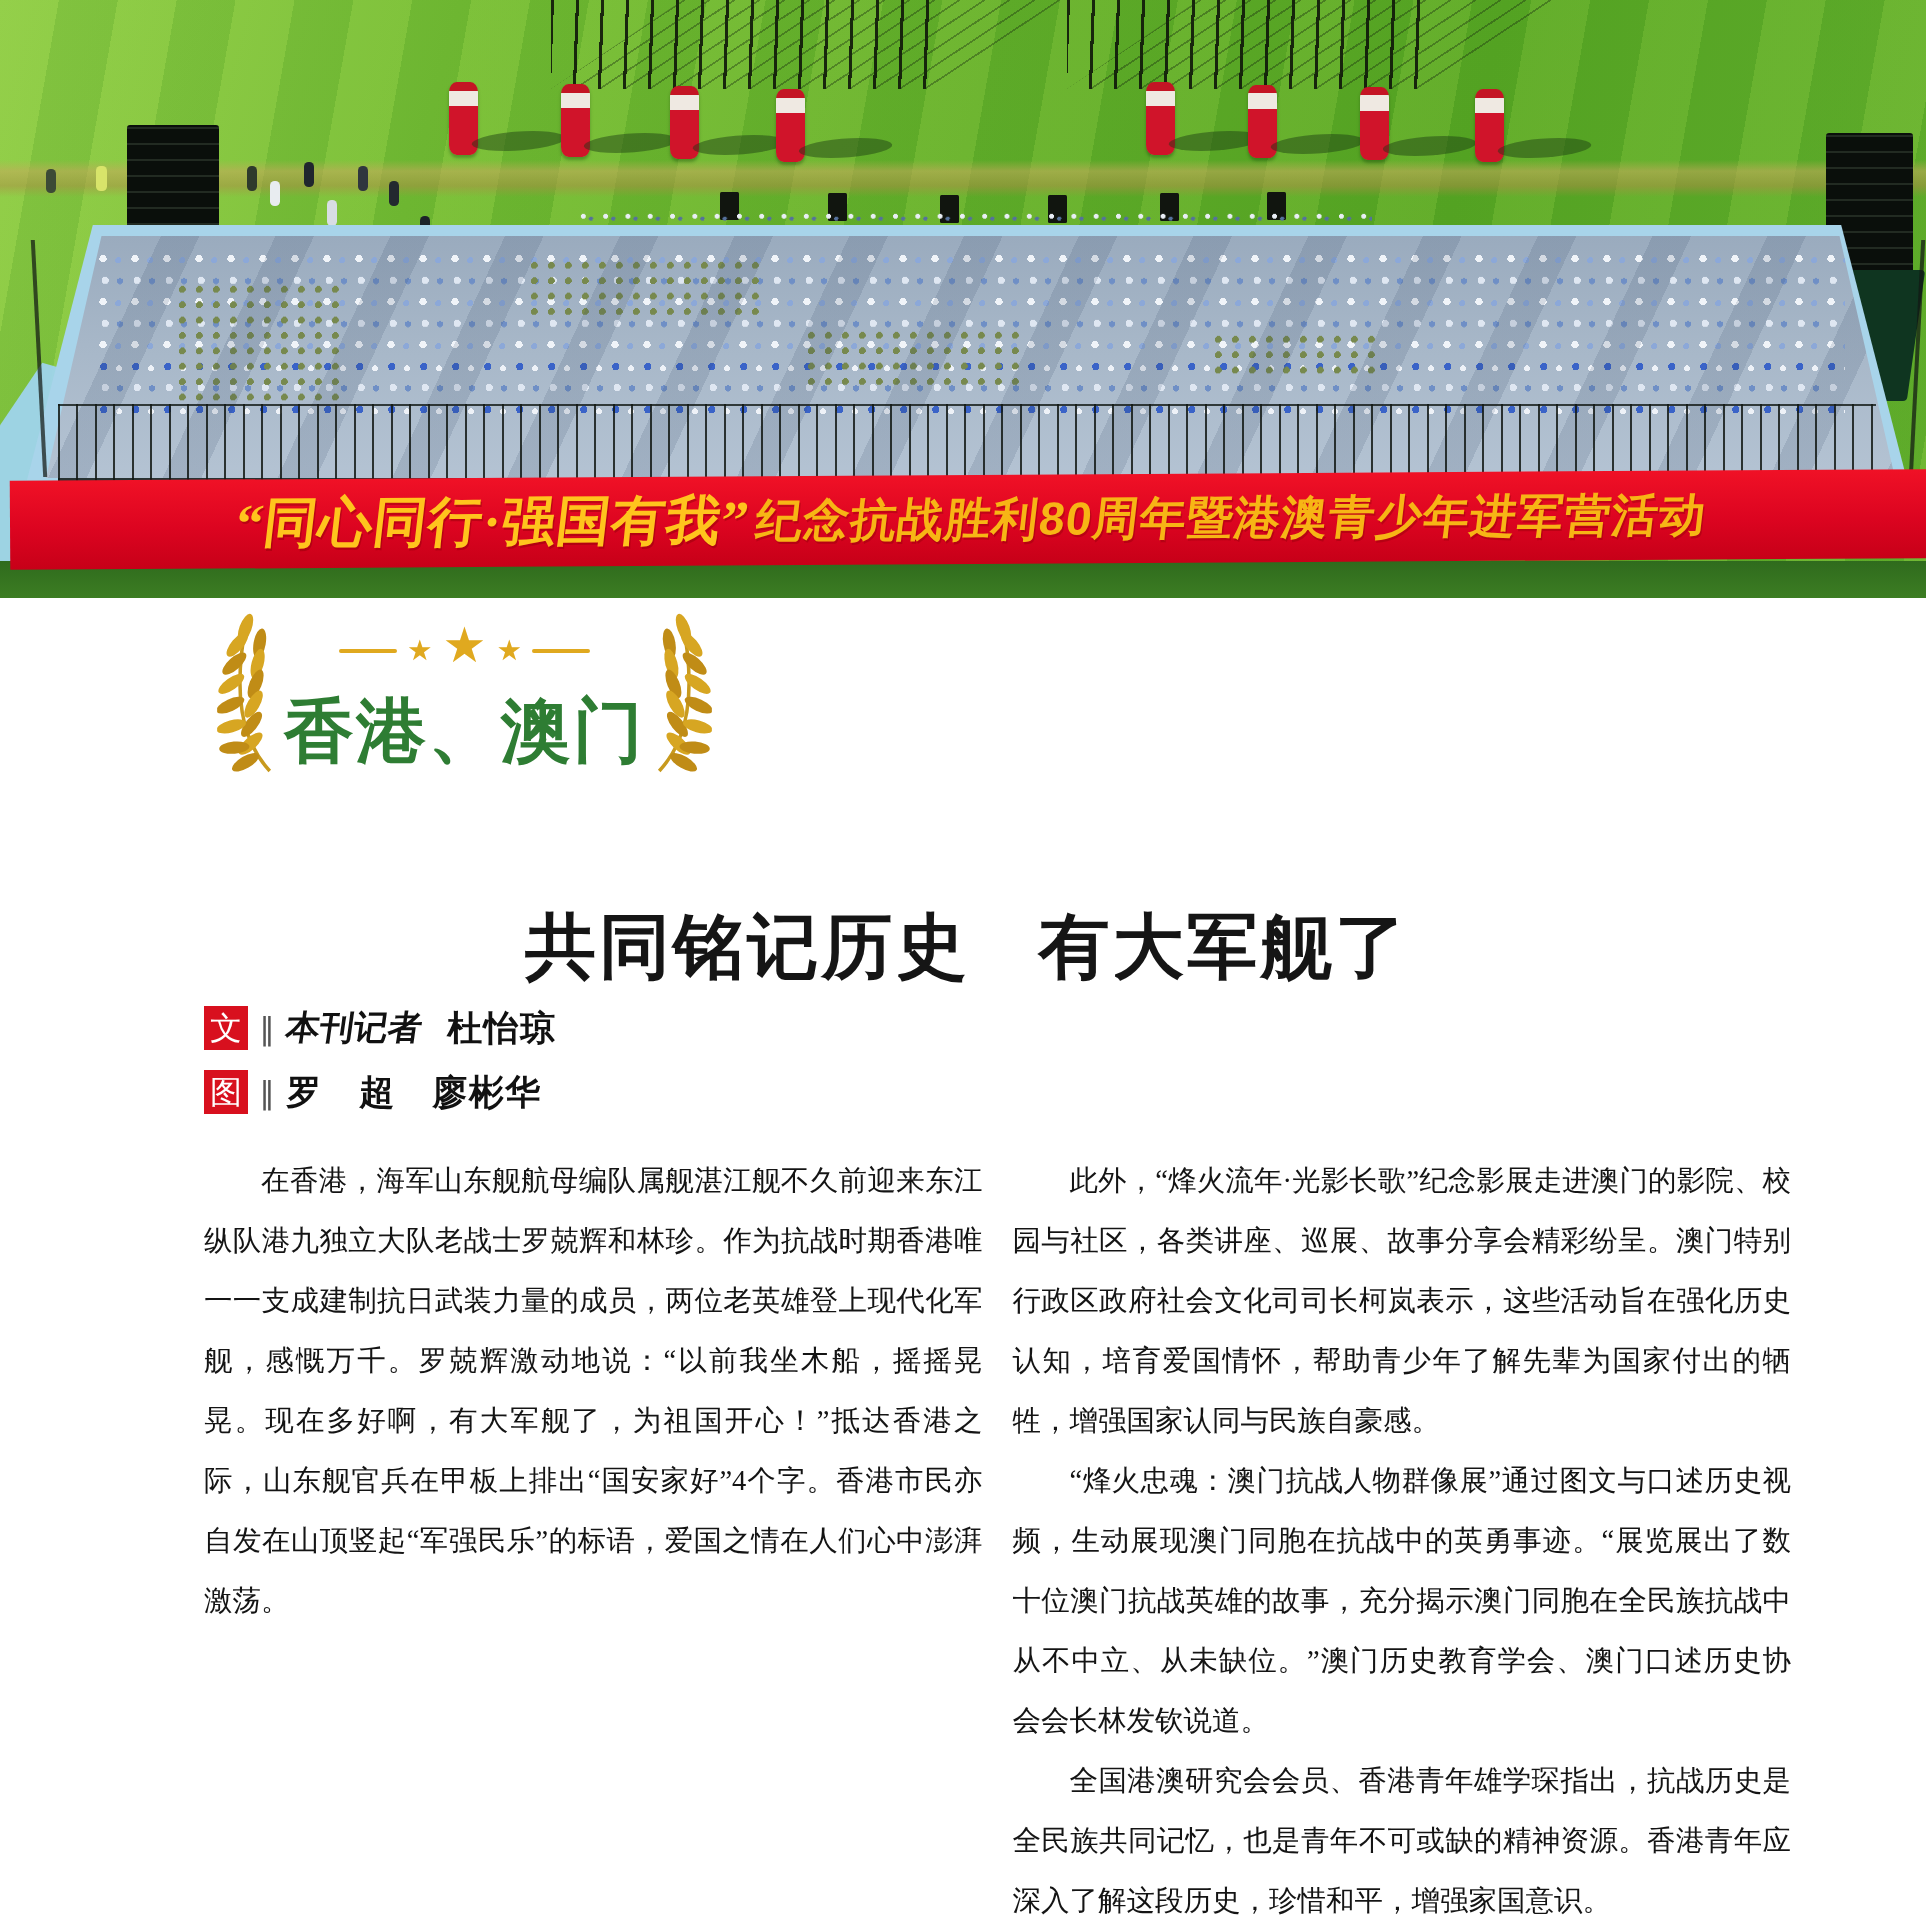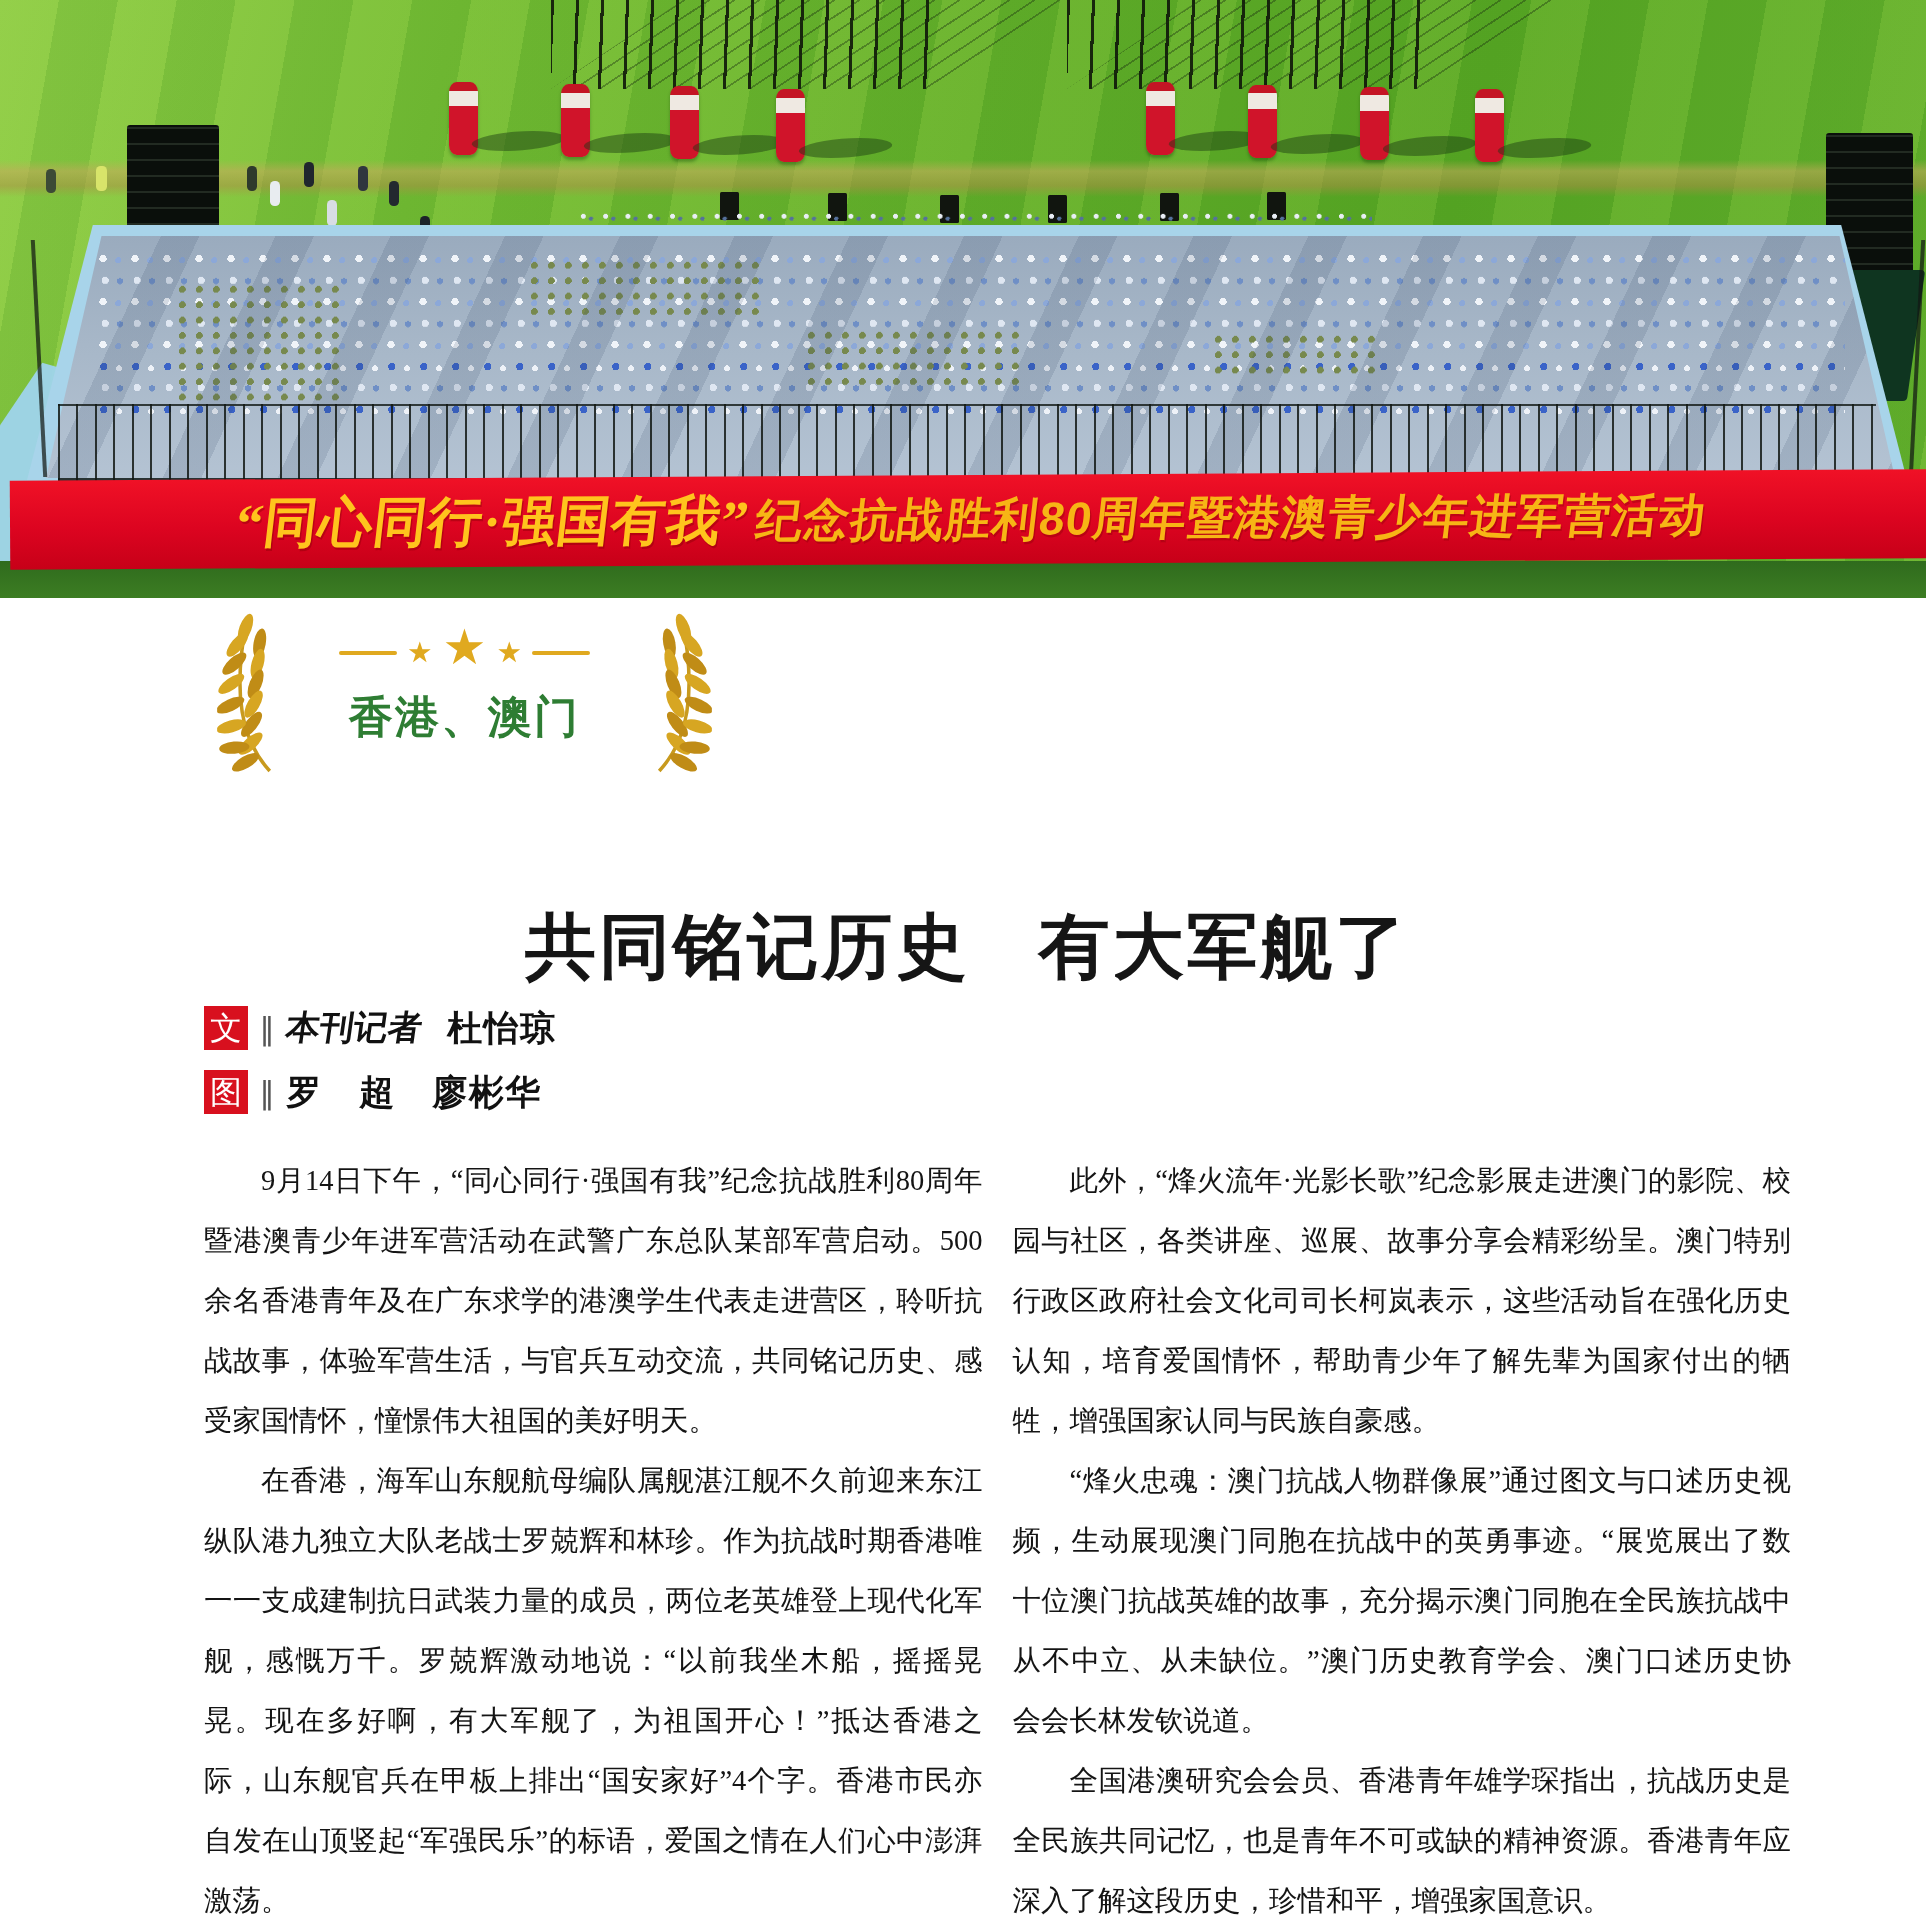--- a/index.html
+++ b/index.html
@@ -62,21 +62,21 @@
 
   
   .badge{position:absolute;left:214px;top:613px;width:501px;height:166px;display:flex;align-items:stretch;justify-content:center;}
   .laurel{width:67px;height:162px;flex:0 0 auto;}
   .laurel.right svg{transform:scaleX(-1);}
   .badge-center{flex:1;display:flex;flex-direction:column;align-items:center;justify-content:flex-start;padding-top:10.8px;}
   .stars{display:flex;align-items:center;gap:10px;color:#e0a91f;height:58px;}
   .dash{width:58px;height:3.9px;background:#e0a91f;border-radius:1.9px;}
   .star-sm{font-size:28.5px;line-height:1;font-family:"DejaVu Sans",sans-serif;}
   .star-lg{font-size:49px;line-height:1;position:relative;top:-5.4px;font-family:"DejaVu Sans",sans-serif;}
-  .badge-title{font-size:44px;font-weight:700;color:#2e7d33;letter-spacing:2.3px;margin-top:6.2px;
+  .badge-title{font-size:70px;font-weight:700;color:#2e7d33;letter-spacing:2.3px;margin-top:6.2px;
         font-family:"Liberation Serif","DejaVu Serif",serif;}
 
   
   .title{position:absolute;left:0;top:852px;width:1934px;text-align:center;font-size:71px;font-weight:900;color:#151515;
         font-family:"Liberation Sans","DejaVu Sans",sans-serif;letter-spacing:3.1px;white-space:nowrap;}
   .title-gap{display:inline-block;width:69px;}
   .byline-row{position:absolute;left:204px;display:flex;align-items:center;height:46px;}
   .br1{top:1005px;} .br2{top:1069px;}
   .red-box{width:44px;height:44px;background:#d8101e;color:#fff;font-size:32px;line-height:44px;text-align:center;
         font-family:"Liberation Serif","DejaVu Serif",serif;flex:0 0 auto;}
@@ -223,21 +223,20 @@
     <span class="name">杜怡琼</span>
   </div>
   <div class="byline-row br2">
     <span class="red-box">图</span>
     <span class="sep">‖</span>
     <span class="name">罗　超　廖彬华</span>
   </div>
 
   <div class="columns">
     <div class="col">
-      <p>9月14日下午，“同心同行·强国有我”纪念抗战胜利80周年暨港澳青少年进军营活动在武警广东总队某部军营启动。500余名香港青年及在广东求学的港澳学生代表走进营区，聆听抗战故事，体验军营生活，与官兵互动交流，共同铭记历史、感受家国情怀，憧憬伟大祖国的美好明天。</p>
       <p>在香港，海军山东舰航母编队属舰湛江舰不久前迎来东江纵队港九独立大队老战士罗兢辉和林珍。作为抗战时期香港唯一一支成建制抗日武装力量的成员，两位老英雄登上现代化军舰，感慨万千。罗兢辉激动地说：“以前我坐木船，摇摇晃晃。现在多好啊，有大军舰了，为祖国开心！”抵达香港之际，山东舰官兵在甲板上排出“国安家好”4个字。香港市民亦自发在山顶竖起“军强民乐”的标语，爱国之情在人们心中澎湃激荡。</p>
 
     </div>
     <div class="col">
       <p>此外，“烽火流年·光影长歌”纪念影展走进澳门的影院、校园与社区，各类讲座、巡展、故事分享会精彩纷呈。澳门特别行政区政府社会文化司司长柯岚表示，这些活动旨在强化历史认知，培育爱国情怀，帮助青少年了解先辈为国家付出的牺牲，增强国家认同与民族自豪感。</p>
       <p>“烽火忠魂：澳门抗战人物群像展”通过图文与口述历史视频，生动展现澳门同胞在抗战中的英勇事迹。“展览展出了数十位澳门抗战英雄的故事，充分揭示澳门同胞在全民族抗战中从不中立、从未缺位。”澳门历史教育学会、澳门口述历史协会会长林发钦说道。</p>
       <p>全国港澳研究会会员、香港青年雄学琛指出，抗战历史是全民族共同记忆，也是青年不可或缺的精神资源。香港青年应深入了解这段历史，珍惜和平，增强家国意识。</p>
 
     </div>
   </div>

